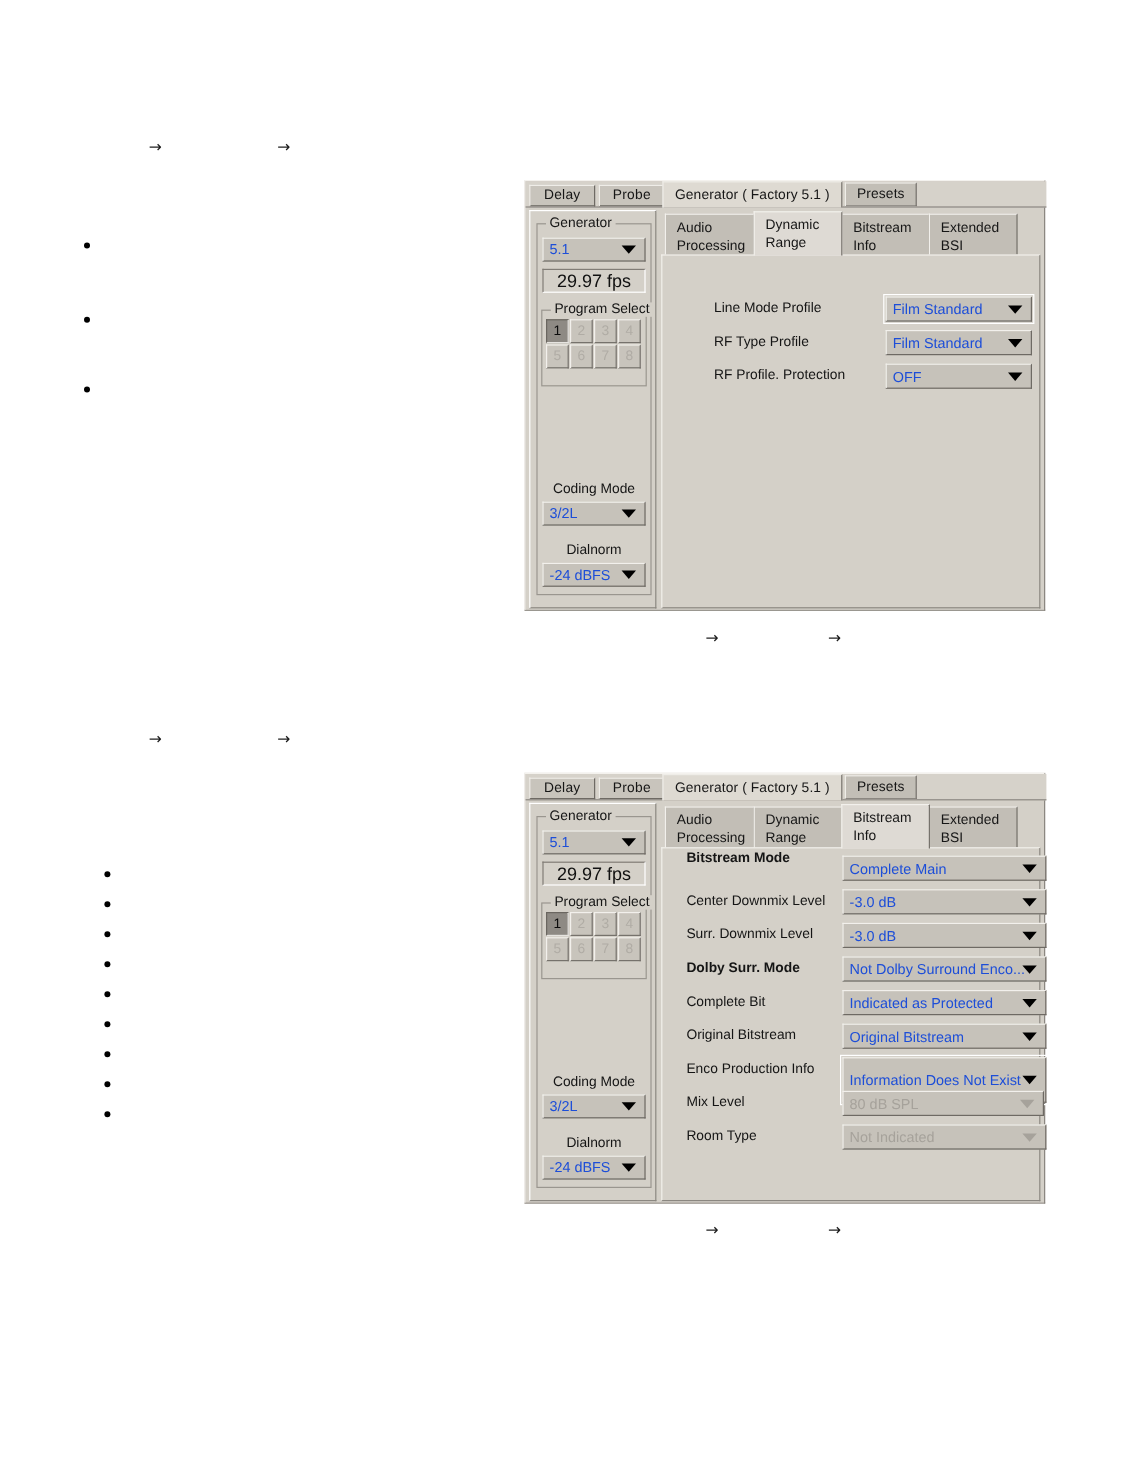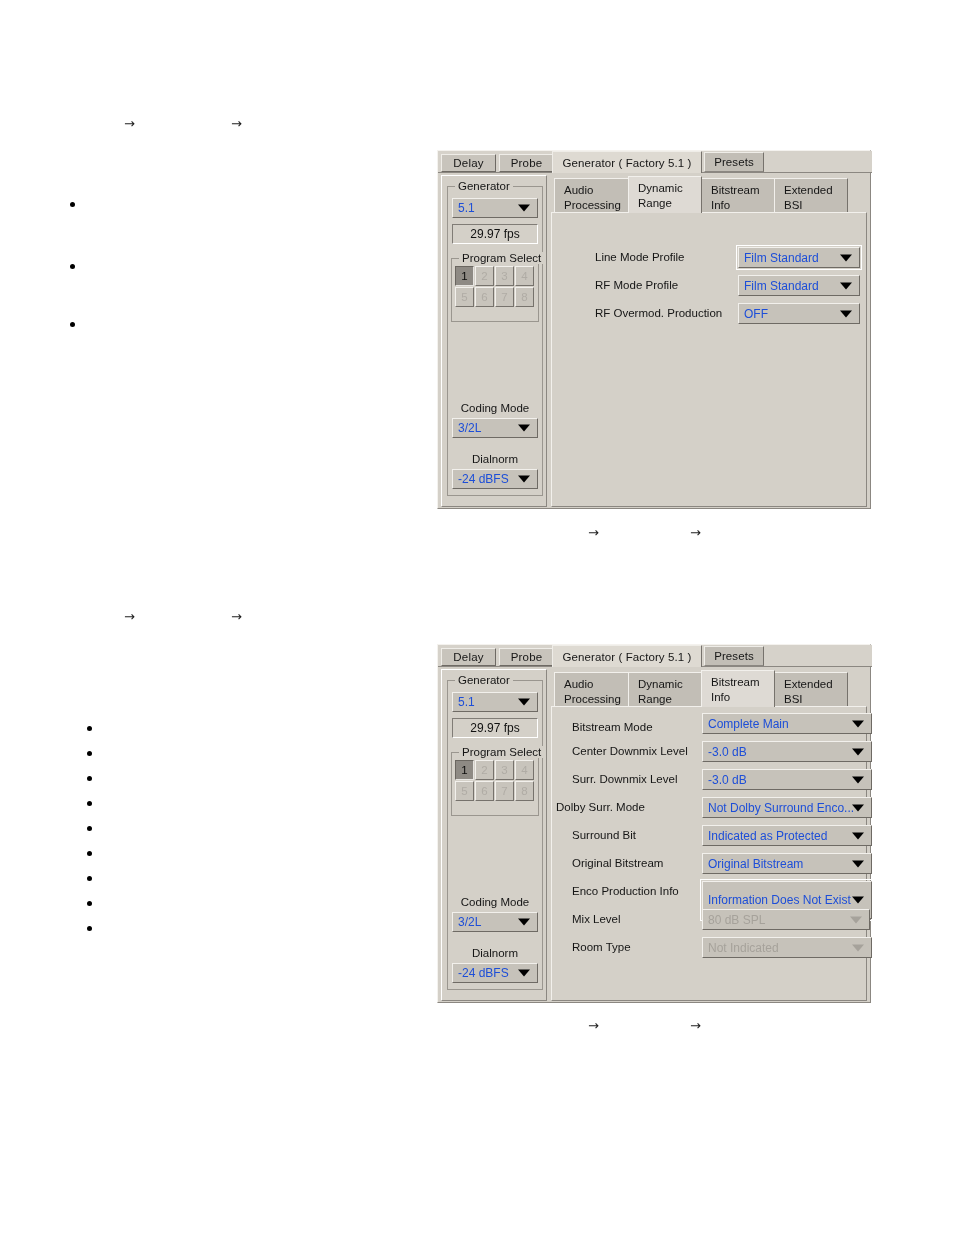--- a/index.html
+++ b/index.html
@@ -169,21 +169,21 @@
     position: absolute;
     background: #d4d0c8;
     border-top: 1px solid #807c76;
     border-left: 1px solid #807c76;
     border-right: 1px solid #ffffff;
     border-bottom: 1px solid #ffffff;
     box-sizing: border-box;
     display: flex;
     align-items: center;
     justify-content: center;
-    font-size: 12px;
+    font-size: 15px;
     color: #111;
   }
 
   .lbl-center {
     position: absolute;
     text-align: center;
     font-size: 11.5px;
     color: #151515;
     white-space: nowrap;
   }
@@ -336,23 +336,23 @@
         <div class="subtab inactive" style="left: 336px; width: 74px; top: 27px; height: 35px;">
           <div>Extended</div>
           <div>BSI</div>
         </div>
       </div>
 
     <div class="contentpane" style="left:113px; top:61px; width:316px; height:295px;padding-left:21px;">
       <div id="p1-fields">
           <span class="fieldlbl" style="left: 43px; top: 38px;">Line Mode Profile</span>
           <div class="combo focused" style="left: 186px; top: 34px; width: 122px; height: 21px;">Film Standard<span class="arrow"></span></div>
-          <span class="fieldlbl" style="left: 43px; top: 66px;">RF Mode Profile</span>
+          <span class="fieldlbl" style="left: 43px; top: 66px;">RF Type Profile</span>
           <div class="combo" style="left: 186px; top: 62px; width: 122px; height: 21px;">Film Standard<span class="arrow"></span></div>
-          <span class="fieldlbl" style="left: 43px; top: 94px;">RF Overmod. Production</span>
+          <span class="fieldlbl" style="left: 43px; top: 94px;">RF Profile. Protection</span>
           <div class="combo" style="left: 186px; top: 90px; width: 122px; height: 21px;">OFF<span class="arrow"></span></div>
         </div>
     </div>
 
   </div>
 </div>
 
 <div class="panel" id="panel-two" style="left:437px; top:644px; width:434px; height:359px;">
   <div class="panel-inner">
 
@@ -412,29 +412,29 @@
           <div>Info</div>
         </div>
         <div class="subtab inactive" style="left: 336px; width: 74px; top: 27px; height: 35px;">
           <div>Extended</div>
           <div>BSI</div>
         </div>
       </div>
 
     <div class="contentpane" style="left:113px; top:61px; width:316px; height:295px;">
       <div id="p2-fields">
-          <span class="fieldlbl" style="left: 20px; top: 14px;">Bitstream Mode</span>
+          <span class="fieldlbl" style="left: 20px; top: 2px; font-weight: bold;">Bitstream Mode</span>
           <div class="combo" style="left: 150px; top: 6px; width: 170px; height: 21px;">Complete Main<span class="arrow"></span></div>
           <span class="fieldlbl" style="left: 20px; top: 38px;">Center Downmix Level</span>
           <div class="combo" style="left: 150px; top: 34px; width: 170px; height: 21px;">-3.0 dB<span class="arrow"></span></div>
           <span class="fieldlbl" style="left: 20px; top: 66px;">Surr. Downmix Level</span>
           <div class="combo" style="left: 150px; top: 62px; width: 170px; height: 21px;">-3.0 dB<span class="arrow"></span></div>
-          <span class="fieldlbl" style="left: 4px; top: 94px;">Dolby Surr. Mode</span>
+          <span class="fieldlbl" style="left: 20px; top: 94px; font-weight: bold;">Dolby Surr. Mode</span>
           <div class="combo" style="left: 150px; top: 90px; width: 170px; height: 21px;">Not Dolby Surround Enco...<span class="arrow"></span></div>
-          <span class="fieldlbl" style="left: 20px; top: 122px;">Surround Bit</span>
+          <span class="fieldlbl" style="left: 20px; top: 122px;">Complete Bit</span>
           <div class="combo" style="left: 150px; top: 118px; width: 170px; height: 21px;">Indicated as Protected<span class="arrow"></span></div>
           <span class="fieldlbl" style="left: 20px; top: 150px;">Original Bitstream</span>
           <div class="combo" style="left: 150px; top: 146px; width: 170px; height: 21px;">Original Bitstream<span class="arrow"></span></div>
           <span class="fieldlbl" style="left: 20px; top: 178px;">Enco Production Info</span>
           <div class="combo focused" style="left: 150px; top: 174px; width: 170px; height: 38px;">Information Does Not Exist<span class="arrow"></span></div>
           <span class="fieldlbl" style="left: 20px; top: 206px;">Mix Level</span>
           <div class="combo disabled" style="left: 150px; top: 202px; width: 168px; height: 21px;">80 dB SPL<span class="arrow"></span></div>
           <span class="fieldlbl" style="left: 20px; top: 234px;">Room Type</span>
           <div class="combo disabled" style="left: 150px; top: 230px; width: 170px; height: 21px;">Not Indicated<span class="arrow"></span></div>
         </div>

